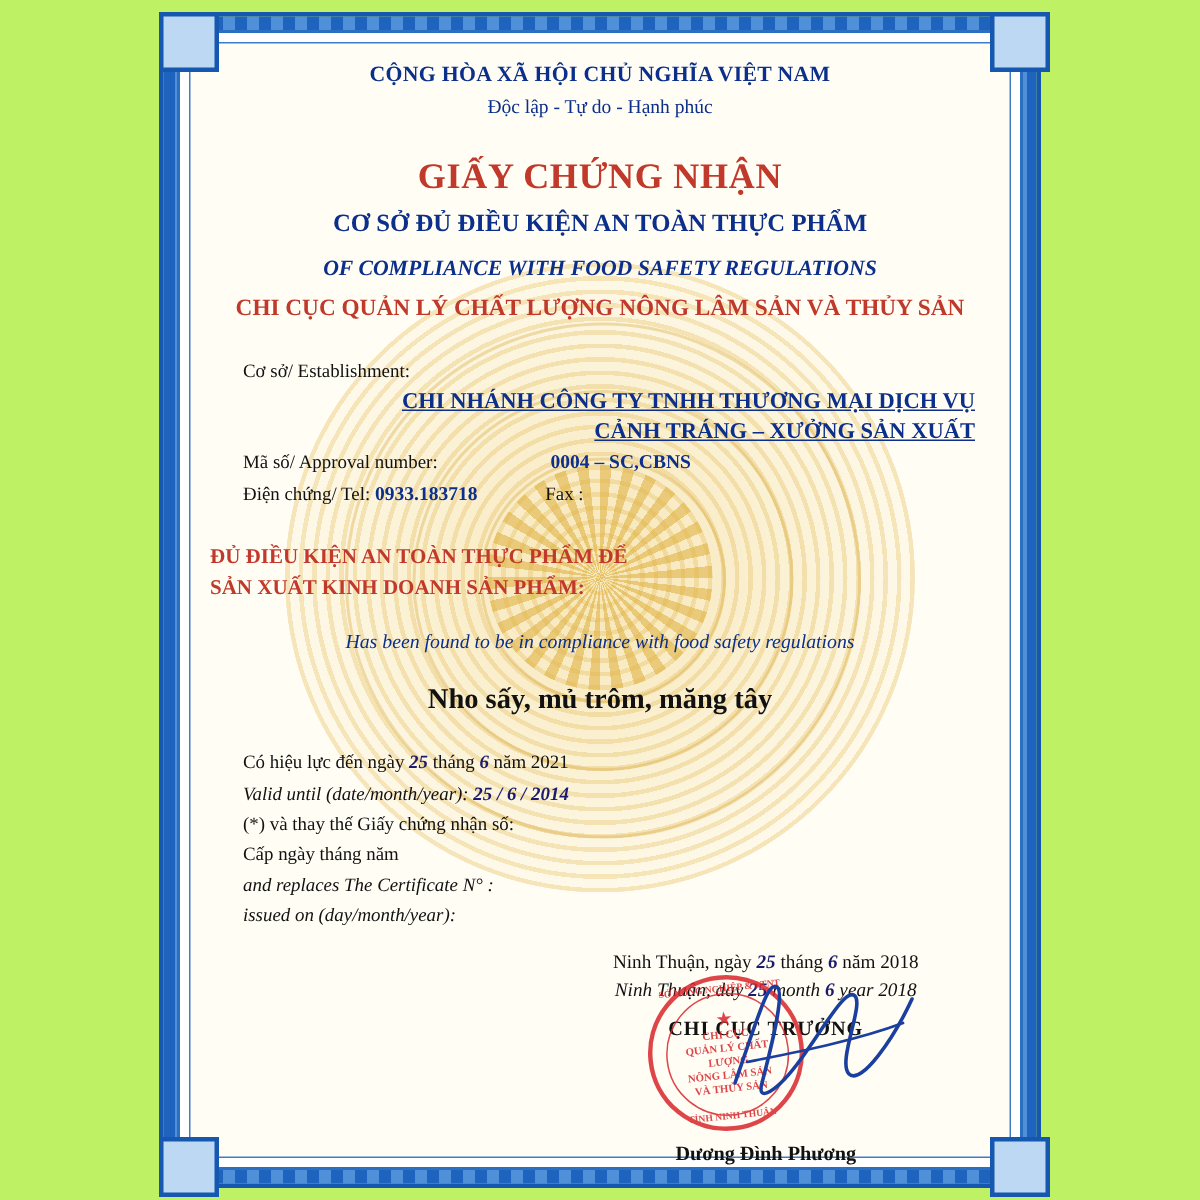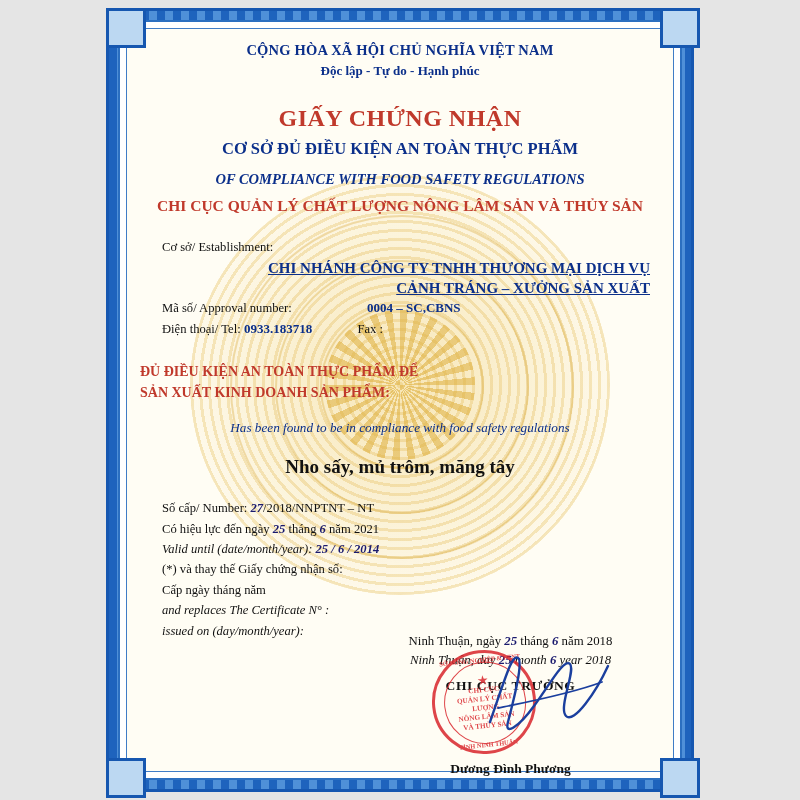--- a/index.html
+++ b/index.html
@@ -9,21 +9,21 @@
     height: 800px;
     background: #ffffff;
     font-family: "Liberation Serif", serif;
   }
 
   #certificate {
     position: relative;
     width: 800px;
     height: 800px;
     overflow: hidden;
-    background: #e5e5e5;
+    background: #bef264;
   }
 
   
   .frame-outer {
     position: absolute;
     left: 106px;
     top: 8px;
     width: 588px;
     height: 784px;
     border: 3px solid #1657b0;
@@ -119,21 +119,21 @@
 
   .nation {
     font-size: 14.5px;
     font-weight: bold;
     color: #0b2f8a;
     letter-spacing: 0.2px;
     margin-top: 8px;
   }
   .motto {
     font-size: 13px;
-    font-weight: bold;
+    font-weight: normal;
     color: #0b2f8a;
     margin-top: 4px;
   }
 
   .title-main {
     margin-top: 26px;
     font-size: 24px;
     font-weight: bold;
     color: #c0392b;
     letter-spacing: 0.5px;
@@ -365,43 +365,39 @@
         </span>
       </div>
 
       <div class="field-row">
         <span class="lbl">Mã số/ Approval number:</span>
         <span class="approval-val">0004 – SC,CBNS</span>
       </div>
 
 
       <div class="field-row">
-        <span class="lbl">Điện thoại/ Tel:</span>
+        <span class="lbl">Điện chứng/ Tel:</span>
         <span class="tel-val">0933.183718</span>
         <span class="fax-lbl">Fax :</span>
       </div>
 
     </div>
 
     <div class="decl">
       <div>ĐỦ ĐIỀU KIỆN AN TOÀN THỰC PHẨM ĐỂ</div>
       <div>SẢN XUẤT KINH DOANH SẢN PHẨM:</div>
     </div>
 
     <div class="decl-eng">
       <div>Has been found to be in compliance with food safety regulations</div>
     </div>
 
     <div class="products">Nho sấy, mủ trôm, măng tây</div>
 
     <div class="lower">
-      <div>
-        <span>Số cấp/ Number:</span>
-        <span class="hand">27</span><span>/2018/NNPTNT – NT</span>
-      </div>
 
       <div>
         <span>Có hiệu lực đến ngày</span>
         <span class="hand">25</span>
         <span>tháng</span>
         <span class="hand">6</span>
         <span>năm 2021</span>
       </div>
 
       <div>

